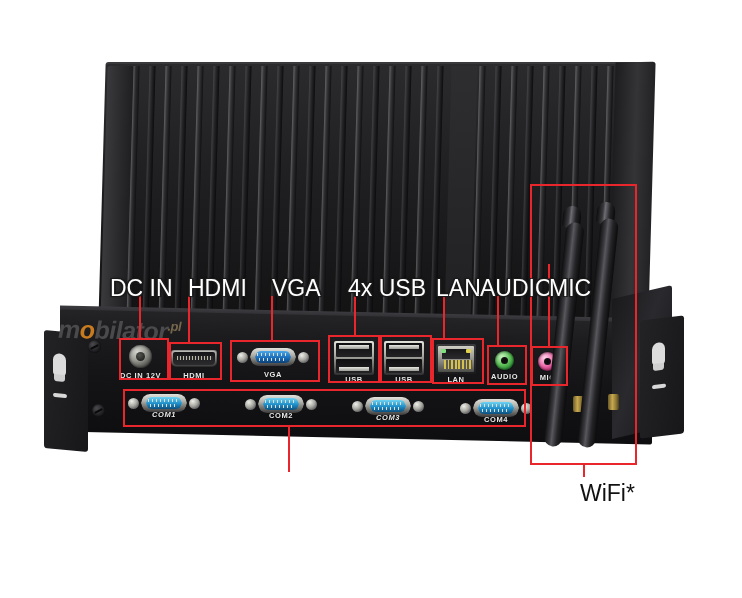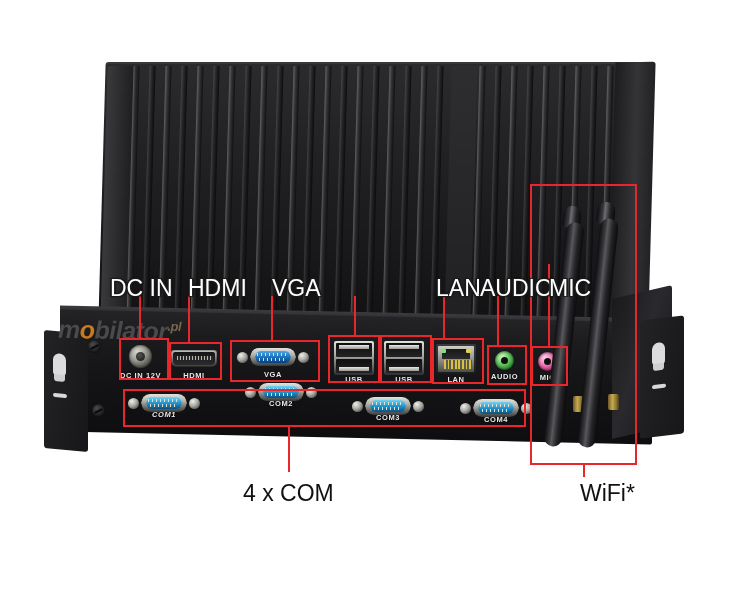--- a/index.html
+++ b/index.html
@@ -511,29 +511,29 @@
     </div>
 
     <div class="dsub" style="left:128px; top:394px;">
       <div class="dsub-screw"></div>
       <div class="dsub-shell com">
           <div class="dsub-core"></div>
         </div>
       <div class="dsub-screw"></div>
       <div class="port-label" style="top:16px;font-style:italic;">COM1</div>
     </div>
-    <div class="dsub" style="left:245px; top:383px;">
+    <div class="dsub" style="left:245px; top:395px;">
       <div class="dsub-screw"></div>
       <div class="dsub-shell com">
           <div class="dsub-core"></div>
         </div>
       <div class="dsub-screw"></div>
       <div class="port-label" style="top:16px;">COM2</div>
     </div>
-    <div class="dsub" style="left:352px; top:397px;">
+    <div class="dsub" style="left:352px; top:397px;font-style:italic;">
       <div class="dsub-screw"></div>
       <div class="dsub-shell com">
           <div class="dsub-core"></div>
         </div>
       <div class="dsub-screw"></div>
       <div class="port-label" style="top:16px;">COM3</div>
     </div>
     <div class="dsub" style="left:460px; top:399px;">
       <div class="dsub-screw"></div>
       <div class="dsub-shell com">
@@ -577,20 +577,20 @@
   <div class="ann-line-v" style="left:497px; top:296px; height:51px;"></div>
   <div class="ann-line-v" style="left:548px; top:264px; height:84px;"></div>
 
   <div class="ann-line-v" style="left:288px; top:427px; height:45px;"></div>
 
   <div class="ann-line-v" style="left:583px; top:465px; height:12px;"></div>
 
   <div class="top-label" style="left:86px;  top:275px;">DC IN</div>
   <div class="top-label" style="left:164px; top:275px;">HDMI</div>
   <div class="top-label" style="left:248px; top:275px;">VGA</div>
+  <div class="top-label" style="left:324px; top:275px;">4x USB</div>
   <div class="top-label" style="left:412px; top:275px;">LAN</div>
   <div class="top-label" style="left:456px; top:275px;">AUDIO</div>
   <div class="top-label" style="left:525px; top:275px;">MIC</div>
 
-  <div class="bottom-label" style="left:243px; top:480px;">4 x COM</div>
   <div class="bottom-label" style="left:580px; top:480px;">WiFi*</div>
 
 </div>
 
 </body></html>

